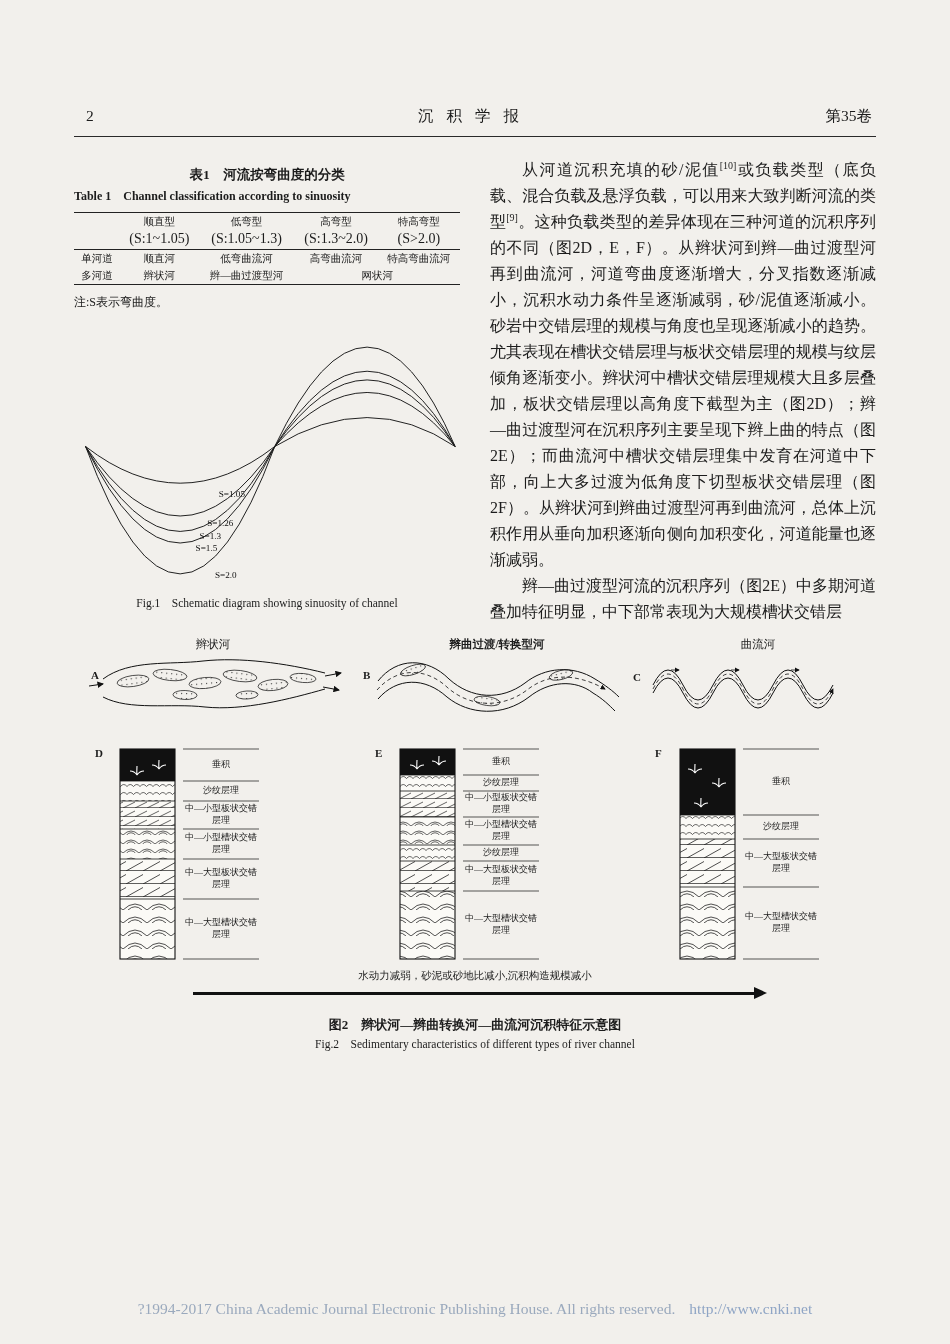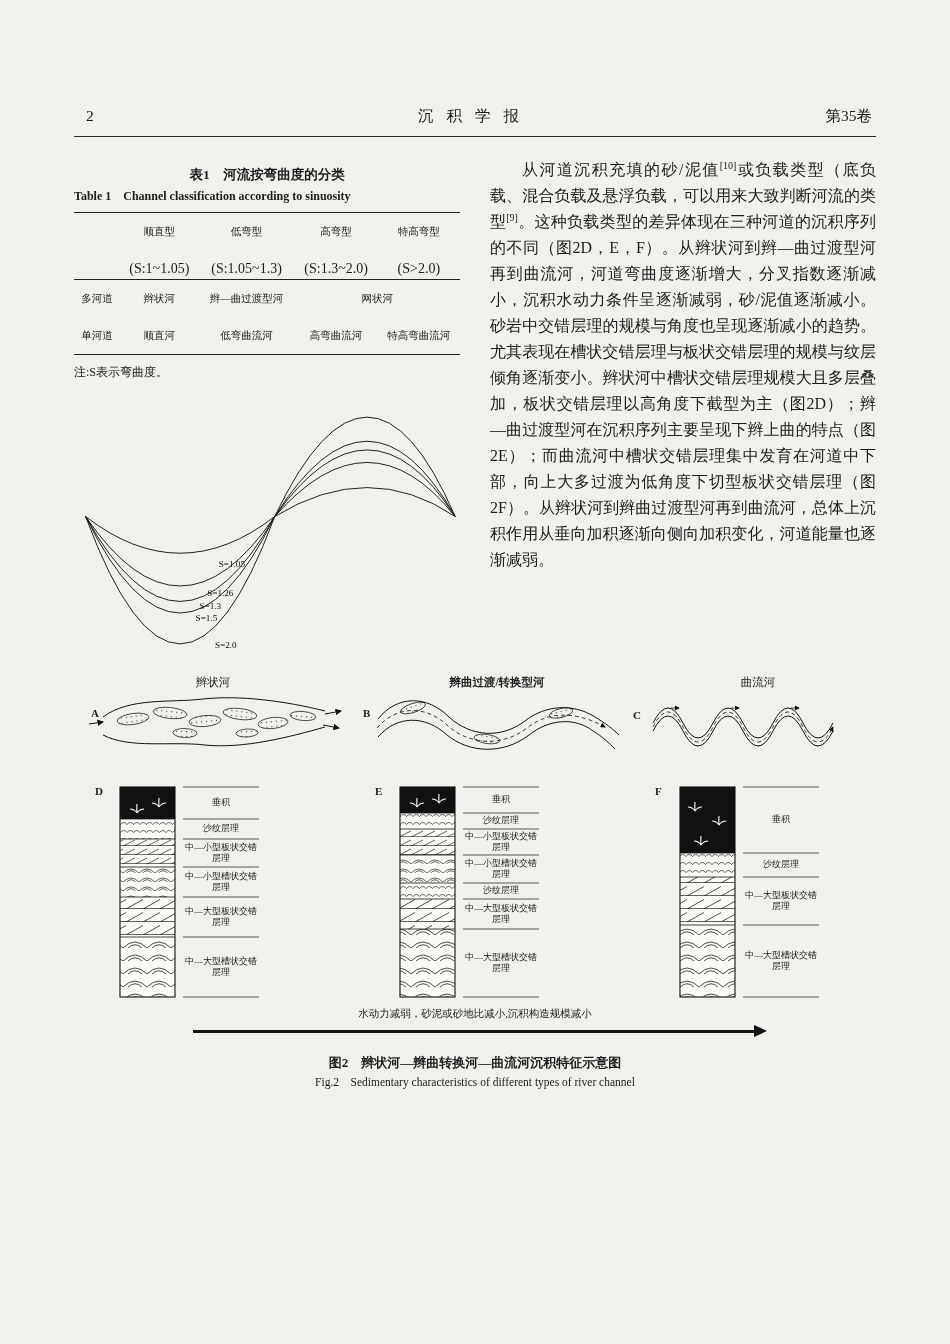--- a/index.html
+++ b/index.html
@@ -15,21 +15,21 @@
   .cols { display:flex; gap:30px; margin-top:20px; }
   .col { flex:1; min-width:0; font-size:16px; line-height:26px; text-align:justify; }
   p.ind { text-indent:2em; }
   sup.ref { font-size:10px; vertical-align:super; line-height:0; }
 
   .tblock { margin-top:8px; }
   .t-title-cn { font-weight:bold; font-size:13.5px; text-align:center; line-height:20px; margin-top:6px; }
   .t-title-en { font-weight:bold; font-size:12px; line-height:18px; margin:2px 0 7px; }
   table.t1 { width:100%; border-collapse:collapse; font-size:10.5px; line-height:15px;
              border-top:1.6px solid #222; border-bottom:1.6px solid #222; }
-  .t1 td { text-align:center; padding:11px 0; white-space:nowrap; }
+  .t1 td { text-align:center; padding:1px 0; white-space:nowrap; }
   .t1 .c0 { width:46px; }
   .t1 tr.rng td { border-bottom:0.9px solid #222; font-size:14px; padding-bottom:3px; }
   .t-note { font-size:12px; margin-top:4px; }
 
   .fig1 { margin-top:8px; }
   .fig1-svg { display:block; width:100%; height:auto; }
   .figcap-cn { font-weight:bold; font-size:13px; text-align:center; margin-top:6px; line-height:19px; }
   .figcap-en { font-size:11.5px; text-align:center; margin-top:2px; line-height:17px; }
 
   .fig2-wrap { margin-top:12px; }
@@ -77,31 +77,31 @@
                 <td>特高弯型</td>
               </tr>
               <tr class="rng">
                 <td class="c0"></td>
                 <td>(S:1~1.05)</td>
                 <td>(S:1.05~1.3)</td>
                 <td>(S:1.3~2.0)</td>
                 <td>(S&gt;2.0)</td>
               </tr>
               <tr>
-                <td class="c0">多河道</td>
-                <td>辫状河</td>
-                <td>辫—曲过渡型河</td>
-                <td colspan="2">网状河</td>
-              </tr>
-              <tr>
                 <td class="c0">单河道</td>
                 <td>顺直河</td>
                 <td>低弯曲流河</td>
                 <td>高弯曲流河</td>
                 <td>特高弯曲流河</td>
+              </tr>
+              <tr>
+                <td class="c0">多河道</td>
+                <td>辫状河</td>
+                <td>辫—曲过渡型河</td>
+                <td colspan="2">网状河</td>
               </tr>
             </tbody>
           </table>
           <div class="t-note">注:S表示弯曲度。</div>
         </div>
 
         <div class="fig1">
           <svg class="fig1-svg" viewBox="0 0 400 280">
             <g fill="none" stroke="#1a1a1a" stroke-width="1">
               <path d="M12 128 Q110 204 208 128 Q306 68 395 128"></path>
@@ -111,25 +111,27 @@
               <path d="M12 128 Q110 392 208 128 Q306 -78 395 128"></path>
             </g>
             <g font-size="9.5" fill="#111" font-family="Liberation Serif, serif">
               <text x="150" y="180">S=1.05</text>
               <text x="138" y="210">S=1.26</text>
               <text x="130" y="224">S=1.3</text>
               <text x="126" y="236">S=1.5</text>
               <text x="146" y="264">S=2.0</text>
             </g>
           </svg>
+          <div class="figcap-en">Fig.1　Schematic diagram showing sinuosity of channel</div>
         </div>
       </div>
 
       <div class="col">
         <p class="ind"><span>从河道沉积充填的砂/泥值</span><sup class="ref">[10]</sup><span>或负载类型（底负载、混合负载及悬浮负载，可以用来大致判断河流的类型</span><sup class="ref">[9]</sup><span>。这种负载类型的差异体现在三种河道的沉积序列的不同（图2D，E，F）。从辫状河到辫—曲过渡型河再到曲流河，河道弯曲度逐渐增大，分叉指数逐渐减小，沉积水动力条件呈逐渐减弱，砂/泥值逐渐减小。砂岩中交错层理的规模与角度也呈现逐渐减小的趋势。尤其表现在槽状交错层理与板状交错层理的规模与纹层倾角逐渐变小。辫状河中槽状交错层理规模大且多层叠加，板状交错层理以高角度下截型为主（图2D）；辫—曲过渡型河在沉积序列主要呈现下辫上曲的特点（图2E）；而曲流河中槽状交错层理集中发育在河道中下部，向上大多过渡为低角度下切型板状交错层理（图2F）。从辫状河到辫曲过渡型河再到曲流河，总体上沉积作用从垂向加积逐渐向侧向加积变化，河道能量也逐渐减弱。</span></p>
+        <p class="ind">辫—曲过渡型河流的沉积序列（图2E）中多期河道叠加特征明显，中下部常表现为大规模槽状交错层</p>
       </div>
     </div>
 
     <div class="fig2-wrap">
       <div class="fig2">
         <svg width="800" height="330" viewBox="0 0 800 330">
           <defs>
             <marker id="arrw" viewBox="0 0 10 10" refX="8.5" refY="5" markerWidth="6.5" markerHeight="6.5" orient="auto">
               <path d="M0 0L10 5L0 10z" fill="#111"></path>
             </marker>
@@ -274,13 +276,16 @@
         <div class="arrow-line"></div>
         <div class="arrow-head"></div>
       </div>
 
       <div class="figcap-cn">图2　辫状河—辫曲转换河—曲流河沉积特征示意图</div>
       <div class="figcap-en">Fig.2　Sedimentary characteristics of different types of river channel</div>
     </div>
 
   </div>
 
+  <div class="footer">
+    <span>?1994-2017 China Academic Journal Electronic Publishing House. All rights reserved.</span><a class="cnki-link" href="#">http://www.cnki.net</a>
+  </div>
 </div>
 
 </body></html>

